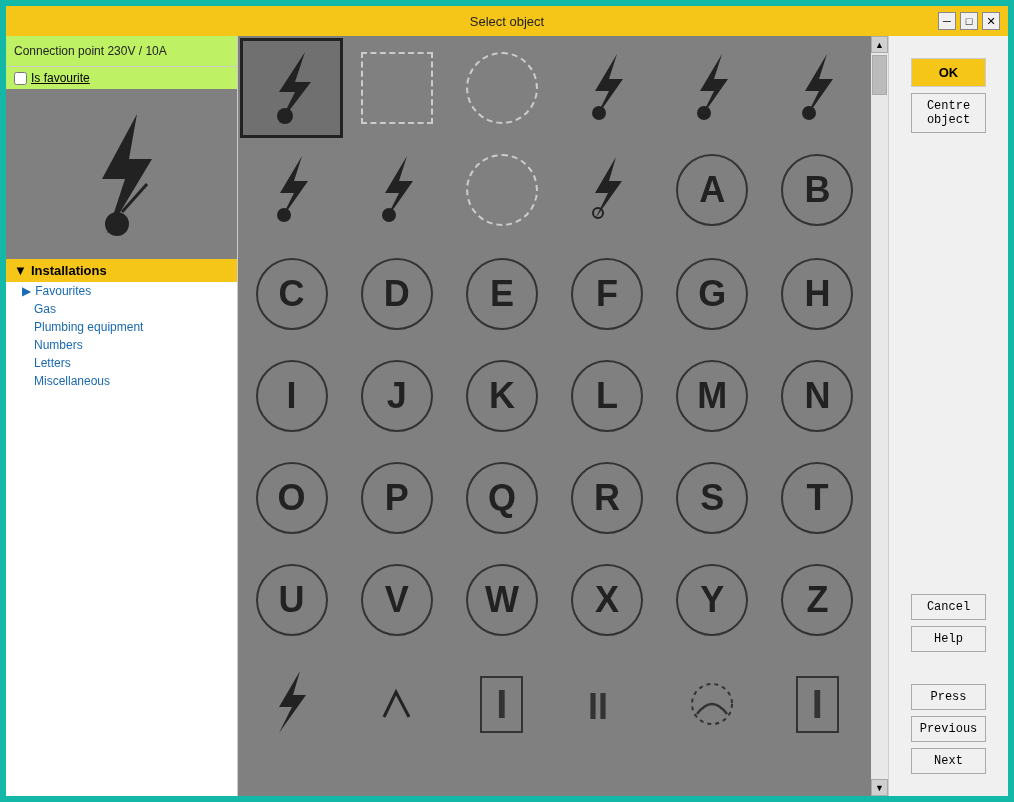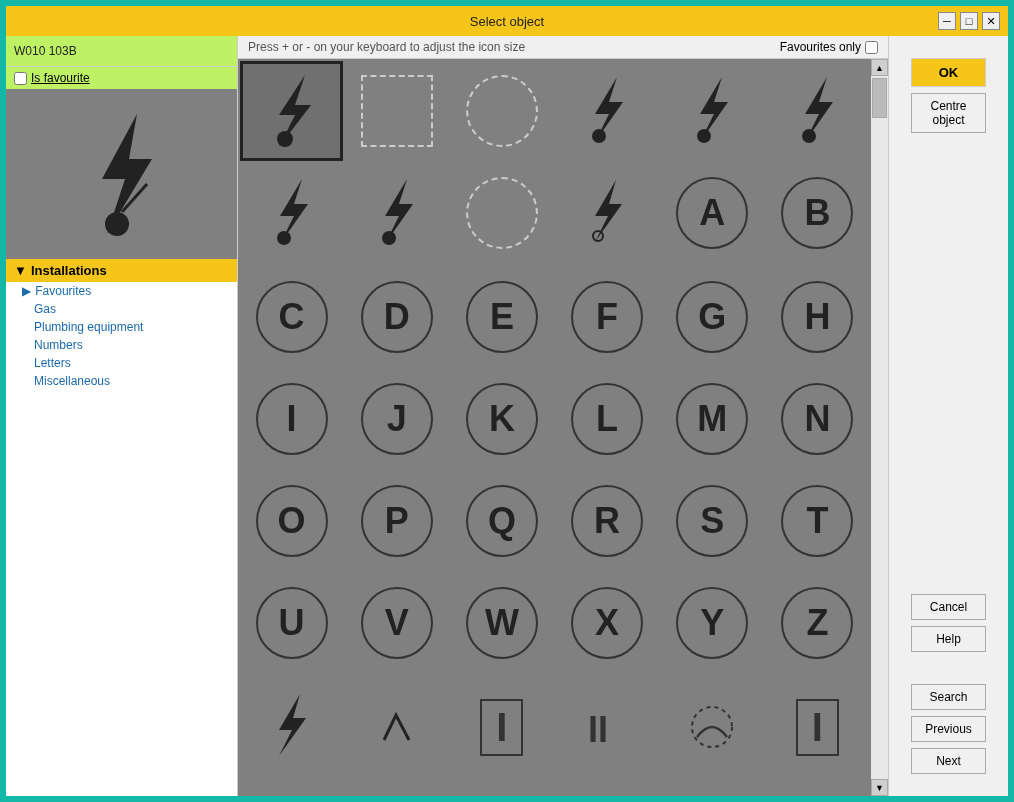--- a/index.html
+++ b/index.html
@@ -254,20 +254,21 @@
       width: 100%;
     }
     .btn-normal {
       background: #f0f0f0;
       border: 1px solid #aaa;
       padding: 5px 4px;
       font-size: 12px;
       cursor: pointer;
       text-align: center;
       width: 100%;
+      font-family: Liberation Mono, monospace;
     }
     .right-spacer { flex: 1; }
   </style>
 </head>
 <body>
 
 <div class="window">
 
   <div class="titlebar">
     <span class="titlebar-title">Select object</span>
@@ -275,21 +276,21 @@
       <div class="titlebar-btn">─</div>
       <div class="titlebar-btn">□</div>
       <div class="titlebar-btn">✕</div>
     </div>
   </div>
 
   <div class="main-content">
 
     <div class="left-panel">
       <div class="connection-info">
-        <div>W010 103B</div>
+        <div>Connection point 230V / 10A</div>
       </div>
       <div class="favourite-check">
         <input type="checkbox" style="">
         <label>Is favourite</label>
       </div>
 
       <div class="preview-area">
         <svg width="110" height="140" viewBox="0 0 110 140">
 
           <path d="M70 10 L35 75 L58 75 L40 130 L85 55 L62 55 Z" fill="#222" stroke="none"></path>
@@ -322,27 +323,20 @@
           <span>Letters</span>
         </div>
         <div class="tree-item">
           <span>Miscellaneous</span>
         </div>
       </div>
     </div>
 
     <div class="center-area">
 
-      <div class="top-bar">
-        <span class="top-bar-hint">Press + or - on your keyboard to adjust the icon size</span>
-        <div class="fav-check">
-          <span>Favourites only</span>
-          <input type="checkbox" style="">
-        </div>
-      </div>
 
       <div class="grid-scroll-wrapper">
         <div class="grid-area">
           <div class="grid">
 
             <div class="cell selected">
               <div class="cell-inner">
                 <svg width="70" height="80" viewBox="0 0 70 80">
                   <path d="M48 4 L22 44 L38 44 L22 76 L54 34 L38 34 Z" fill="#222"></path>
                   <circle cx="28" cy="68" r="8" fill="#222"></circle>
@@ -602,18 +596,18 @@
       </div>
     </div>
 
     <div class="right-panel">
       <button class="btn-ok">OK</button>
       <button class="btn-normal">Centre object</button>
       <div class="right-spacer"></div>
       <button class="btn-normal">Cancel</button>
       <button class="btn-normal">Help</button>
       <div style="height:20px;"></div>
-      <button class="btn-normal">Search</button>
+      <button class="btn-normal">Press</button>
       <button class="btn-normal">Previous</button>
       <button class="btn-normal">Next</button>
     </div>
   </div>
 </div>
 
 </body></html>

